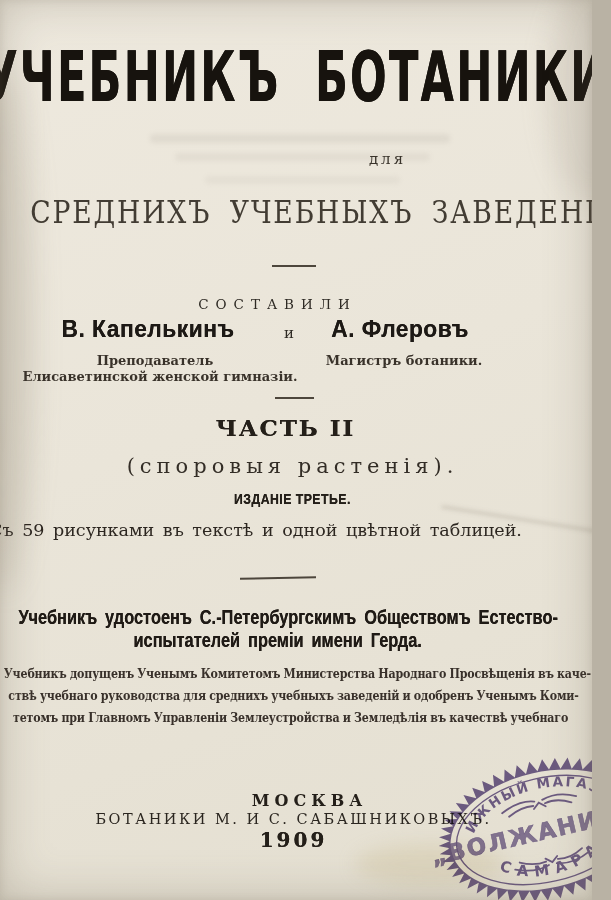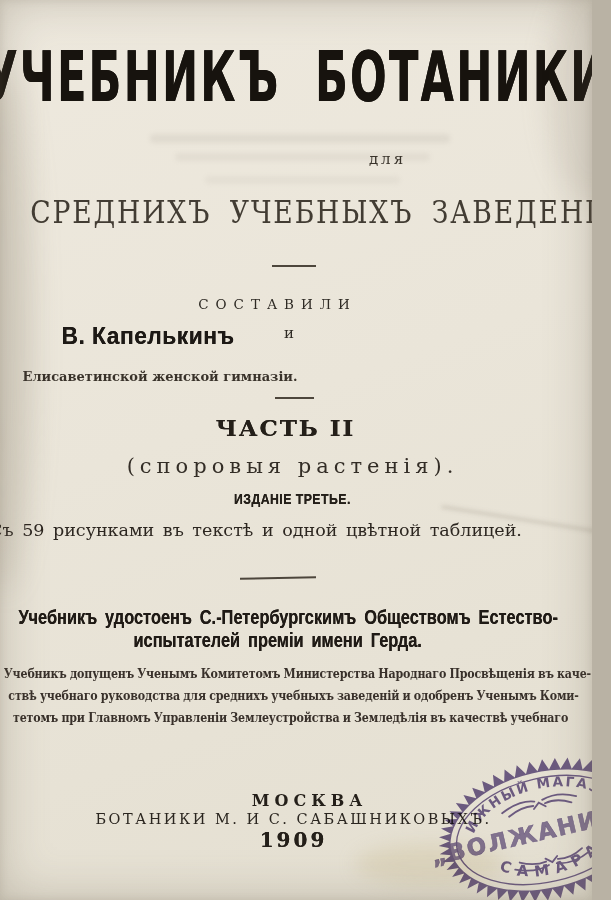--- a/index.html
+++ b/index.html
@@ -70,28 +70,37 @@
   </div>
   <div class="cline" style="left:26px;top:196px">
     <span class="f-serif t-aud">СРЕДНИХЪ УЧЕБНЫХЪ ЗАВЕДЕНІЙ.</span>
   </div>
 
   <div class="rule" style="left:272px;top:265px;width:44px;"></div>
 
   <div class="cline" style="left:-28px;top:296px">
     <span class="f-serif t-sost">СОСТАВИЛИ</span>
   </div>
-  <div style="position:absolute;left:148px;top:324px;transform:translateX(-50%);">
+  <div style="position:absolute;left:148px;top:317px;transform:translateX(-50%);">
     <span class="f-sans t-name ink" style="font-weight:bold;display:inline-block;">В. Капелькинъ</span>
   </div>
   <div style="position:absolute;left:289px;top:323px;transform:translateX(-50%);">
     <span class="f-serif t-conj">и</span>
   </div>
+  <div style="position:absolute;left:400px;top:317px;transform:translateX(-50%);">
+    <span class="f-sans t-name ink" style="font-weight:bold;display:inline-block;">А. Флеровъ</span>
+  </div>
+  <div style="position:absolute;left:155px;top:350px;transform:translateX(-50%);white-space:nowrap;">
+    <span class="f-serif t-role">Преподаватель</span>
+  </div>
   <div style="position:absolute;left:160px;top:366px;transform:translateX(-50%);white-space:nowrap;">
     <span class="f-serif t-role">Елисаветинской женской гимназіи.</span>
+  </div>
+  <div style="position:absolute;left:404px;top:350px;transform:translateX(-50%);white-space:nowrap;">
+    <span class="f-serif t-role">Магистръ ботаники.</span>
   </div>
 
   <div class="rule" style="left:275px;top:397px;width:39px;"></div>
 
   <div class="cline" style="left:-20px;top:416px">
     <span class="f-serif t-part ink">ЧАСТЬ II</span>
   </div>
   <div class="cline" style="left:-13px;top:456px">
     <span class="f-serif t-sub">(споровыя растенія).</span>
   </div>

